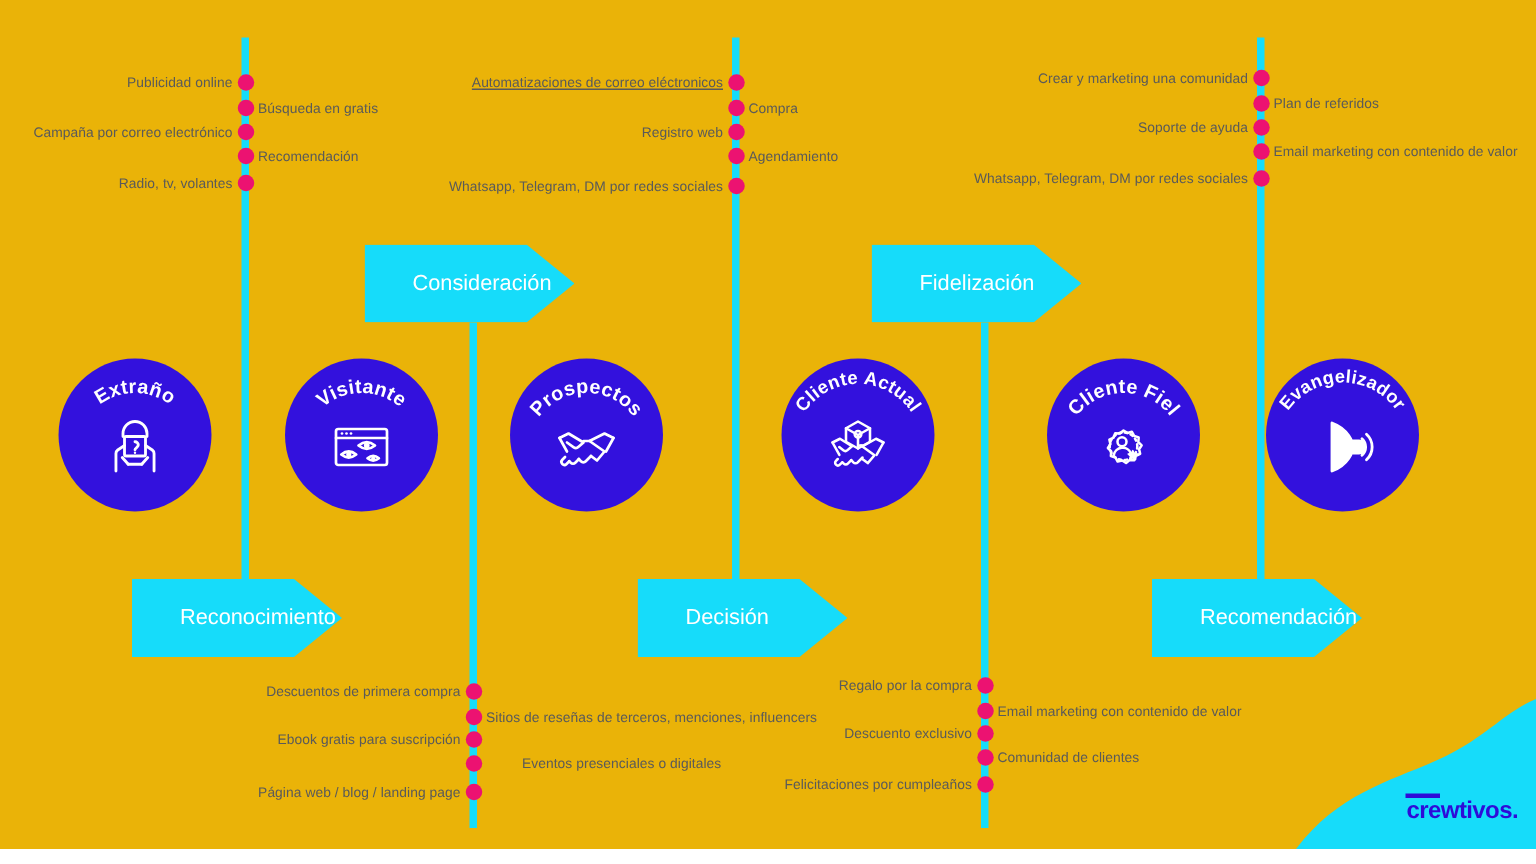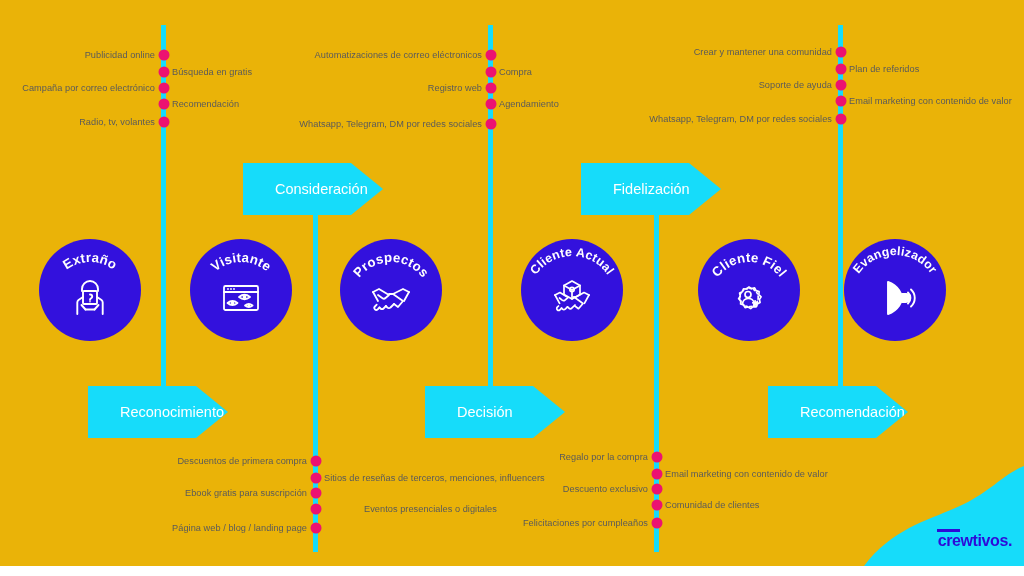--- a/index.html
+++ b/index.html
@@ -149,38 +149,38 @@
 
     <div class="dot" style="left:163.5px; top:104px;"></div>
     <div class="mlabel right" style="left:172px; top:104px;">Recomendación</div>
 
     <div class="dot" style="left:163.5px; top:122px;"></div>
     <div class="mlabel left" style="right:869px; top:122px;">Radio, tv, volantes</div>
   </div>
 
   <div>
     <div class="dot" style="left:490.5px; top:55px;"></div>
-    <div class="mlabel left" style="right:542px; top:55px;">Automatizaciones de correo eléctronicos</div>
+    <div class="mlabel left" style="right:542px; top:55px;text-decoration:underline;">Automatizaciones de correo eléctronicos</div>
 
     <div class="dot" style="left:490.5px; top:72px;"></div>
     <div class="mlabel right" style="left:499px; top:72px;">Compra</div>
 
     <div class="dot" style="left:490.5px; top:88px;"></div>
     <div class="mlabel left" style="right:542px; top:88px;">Registro web</div>
 
     <div class="dot" style="left:490.5px; top:104px;"></div>
     <div class="mlabel right" style="left:499px; top:104px;">Agendamiento</div>
 
     <div class="dot" style="left:490.5px; top:124px;"></div>
     <div class="mlabel left" style="right:542px; top:124px;">Whatsapp, Telegram, DM por redes sociales</div>
   </div>
 
   <div>
     <div class="dot" style="left:840.5px; top:52px;"></div>
-    <div class="mlabel left" style="right:192px; top:52px;">Crear y mantener una comunidad</div>
+    <div class="mlabel left" style="right:192px; top:52px;">Crear y marketing una comunidad</div>
 
     <div class="dot" style="left:840.5px; top:69px;"></div>
     <div class="mlabel right" style="left:849px; top:69px;">Plan de referidos</div>
 
     <div class="dot" style="left:840.5px; top:85px;"></div>
     <div class="mlabel left" style="right:192px; top:85px;">Soporte de ayuda</div>
 
     <div class="dot" style="left:840.5px; top:101px;"></div>
     <div class="mlabel right" style="left:849px; top:101px;">Email marketing con contenido de valor</div>
 
@@ -192,21 +192,21 @@
     <div class="dot" style="left:315.5px; top:461px;"></div>
     <div class="mlabel left" style="right:717px; top:461px;">Descuentos de primera compra</div>
 
     <div class="dot" style="left:315.5px; top:478px;"></div>
     <div class="mlabel right" style="left:324px; top:478px;">Sitios de reseñas de terceros, menciones, influencers</div>
 
     <div class="dot" style="left:315.5px; top:493px;"></div>
     <div class="mlabel left" style="right:717px; top:493px;">Ebook gratis para suscripción</div>
 
     <div class="dot" style="left:315.5px; top:509px;"></div>
-    <div class="mlabel right" style="left:324px; top:509px;padding-left:40px;">Eventos presenciales o digitales</div>
+    <div class="mlabel right" style="left:308px; top:509px;padding-left:40px;">Eventos presenciales o digitales</div>
 
     <div class="dot" style="left:315.5px; top:528px;"></div>
     <div class="mlabel left" style="right:717px; top:528px;">Página web / blog / landing page</div>
   </div>
 
   <div>
     <div class="dot" style="left:656.5px; top:457px;"></div>
     <div class="mlabel left" style="right:376px; top:457px;">Regalo por la compra</div>
 
     <div class="dot" style="left:656.5px; top:474px;"></div>

